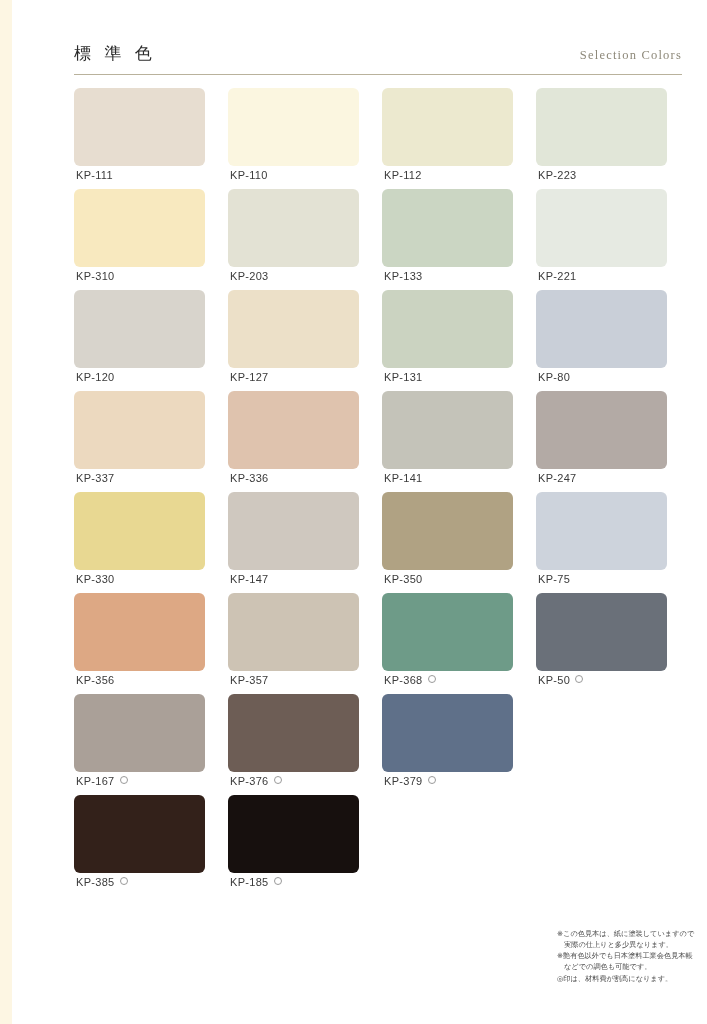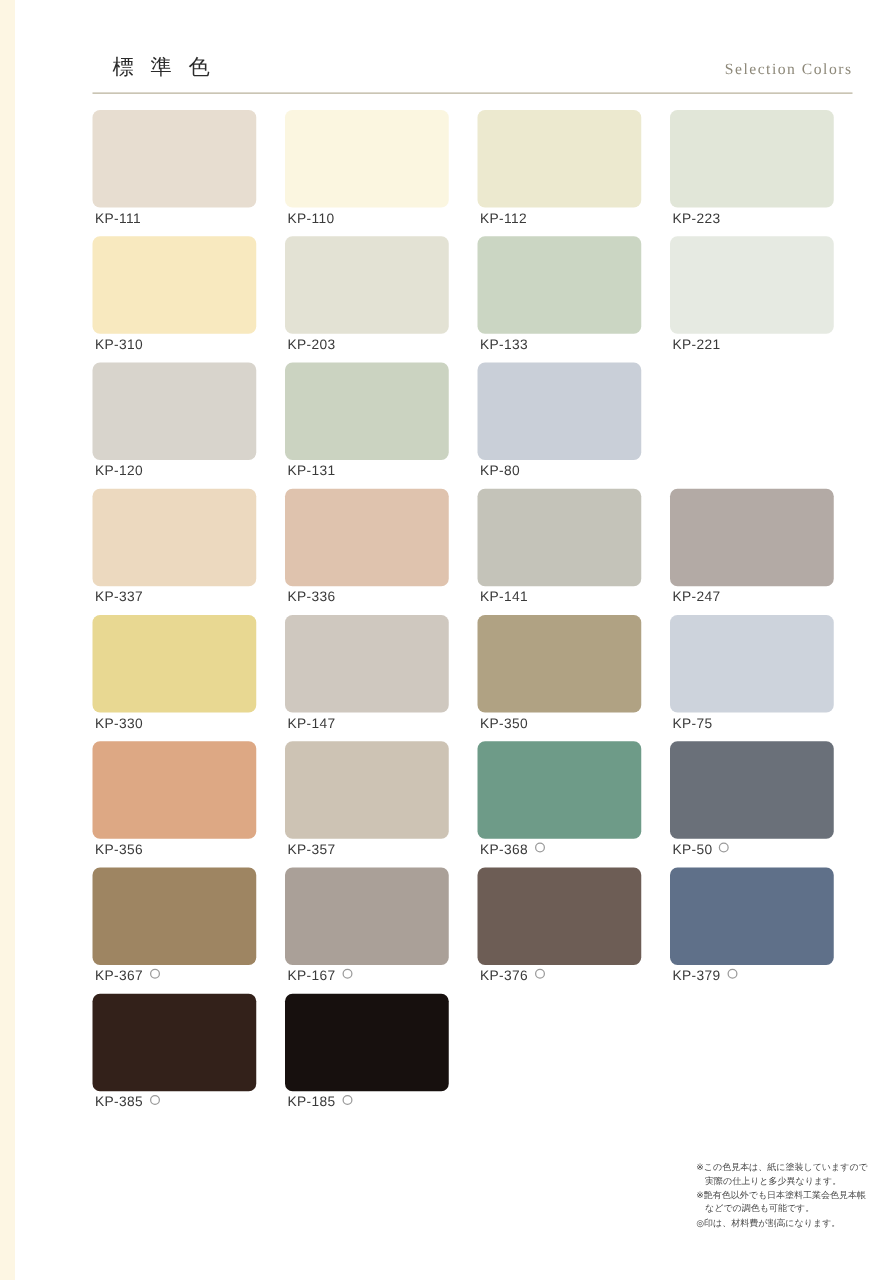--- a/index.html
+++ b/index.html
@@ -21,21 +21,20 @@
   }
   .header{
     position:absolute;left:62px;top:38px;width:608px;height:36px;
     border-bottom:1px solid #b9b29c;
   }
   .header-title{
     position:absolute;left:0;top:4px;
     font-size:17px;letter-spacing:4px;color:#2b2b2b;
     font-family:"DejaVu Sans","Liberation Sans",sans-serif;
     font-weight:500;
-    margin-left:16px;
   }
   .header-sub{
     position:absolute;right:0;top:10px;
     font-size:12.5px;letter-spacing:1.2px;color:#8d8879;
     font-family:"Liberation Serif","DejaVu Serif",serif;
   }
   .grid{
     position:absolute;left:62px;top:88px;width:616px;
   }
   .row{
@@ -122,20 +121,24 @@
           <div class="swatch" style="background: rgb(230, 234, 226);"></div>
           <div class="label">KP-221</div>
         </div>
       </div>
       <div class="row">
         <div class="cell">
           <div class="swatch" style="background: rgb(216, 212, 204);"></div>
           <div class="label">KP-120</div>
         </div>
         <div class="cell">
+          <div class="swatch" style="background: rgb(236, 224, 200);"></div>
+          <div class="label">KP-127</div>
+        </div>
+        <div class="cell">
           <div class="swatch" style="background: rgb(203, 211, 193);"></div>
           <div class="label">KP-131</div>
         </div>
         <div class="cell">
           <div class="swatch" style="background: rgb(201, 207, 216);"></div>
           <div class="label">KP-80</div>
         </div>
       </div>
       <div class="row">
         <div class="cell">
@@ -185,24 +188,20 @@
         <div class="cell">
           <div class="swatch" style="background: rgb(110, 155, 136);"></div>
           <div class="label">KP-368<span class="mark"></span></div>
         </div>
         <div class="cell">
           <div class="swatch" style="background: rgb(106, 112, 121);"></div>
           <div class="label">KP-50<span class="mark"></span></div>
         </div>
       </div>
       <div class="row">
-        <div class="cell">
-          <div class="swatch" style="background: rgb(158, 133, 98);"></div>
-          <div class="label">KP-367<span class="mark"></span></div>
-        </div>
         <div class="cell">
           <div class="swatch" style="background: rgb(170, 160, 152);"></div>
           <div class="label">KP-167<span class="mark"></span></div>
         </div>
         <div class="cell">
           <div class="swatch" style="background: rgb(109, 93, 85);"></div>
           <div class="label">KP-376<span class="mark"></span></div>
         </div>
         <div class="cell">
           <div class="swatch" style="background: rgb(95, 112, 137);"></div>

